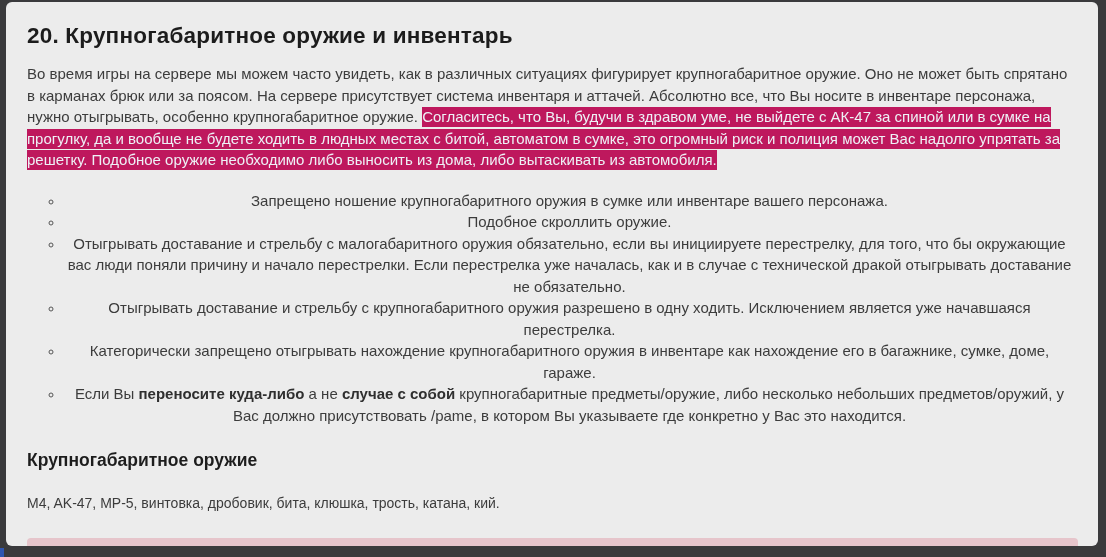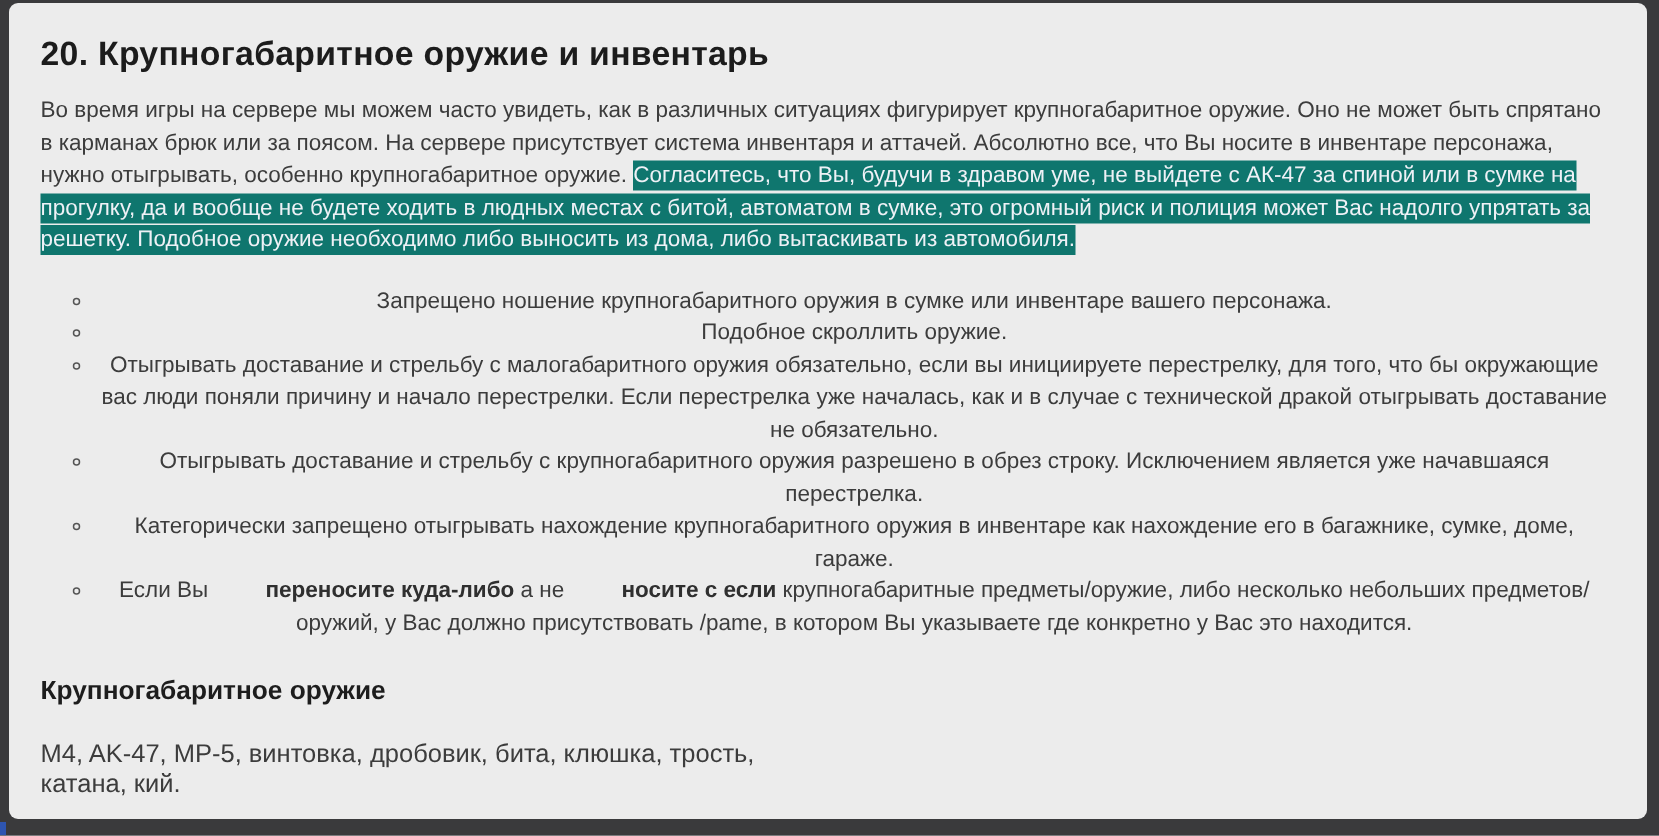--- a/index.html
+++ b/index.html
@@ -44,21 +44,21 @@
     color: #1c1c1c;
     letter-spacing: 0.2px;
   }
   p.intro {
     margin: 0 0 19px 0;
     font-size: 15px;
     line-height: 21.5px;
     max-width: 1062px;
   }
   .selection {
-    background: #0f766e;
+    background: #be185d;
     color: #eef1f6;
     padding: 1px 0 2px 0;
     box-decoration-break: clone;
     margin-top: 16px;
     -webkit-box-decoration-break: clone;
   }
   ul.rules {
     margin: 0 0 24px 0;
     padding: 0 0 0 37px;
     list-style: circle;
@@ -66,38 +66,38 @@
     line-height: 21.5px;
   }
   ul.rules li {
     margin: 0;
     padding-left: 3px;
     max-width: 1030px;
     color: #3c3c3c;
     text-align: center;
   }
   ul.rules li::marker { color: #555; font-size: 13px; }
-  b.inline-bold { font-weight: 700; color: #2f2f2f; margin-left: 34px; }
+  b.inline-bold { font-weight: 700; color: #2f2f2f; }
   .columns {
     display: flex;
     flex-direction: column;
     margin-top: 2px;
   }
   .col { box-sizing: border-box; }
   .col.left  { width: 533px; flex: 0 0 auto; }
   .col.right { flex: 1 1 auto; }
   .col h2 {
     margin: 0 0 22px 0;
     font-size: 17.5px;
     font-weight: 700;
     color: #1d1d1d;
   }
   .col .weapon-list {
     margin: 0;
-    font-size: 17px;
+    font-size: 14px;
     line-height: 20px;
     color: #3c3c3c;
   }
   .alert {
     margin-top: 25px;
     width: 1051px;
     box-sizing: border-box;
     background: #e6c5cb;
     border-radius: 4px;
     padding: 8px 14px 9px 14px;
@@ -113,23 +113,23 @@
   <div class="content">
 
     <h1 class="title">20. Крупногабаритное оружие и инвентарь</h1>
 
     <p class="intro"><span>Во время игры на сервере мы можем часто увидеть, как в различных ситуациях фигурирует крупногабаритное оружие. Оно не может быть спрятано в карманах брюк или за поясом. На сервере присутствует система инвентаря и аттачей. Абсолютно все, что Вы носите в инвентаре персонажа, нужно отыгрывать, особенно крупногабаритное оружие. </span><span class="selection">Согласитесь, что Вы, будучи в здравом уме, не выйдете с АК-47 за спиной или в сумке на прогулку, да и вообще не будете ходить в людных местах с битой, автоматом в сумке, это огромный риск и полиция может Вас надолго упрятать за решетку. Подобное оружие необходимо либо выносить из дома, либо вытаскивать из автомобиля.</span></p>
 
     <ul class="rules">
       <li>Запрещено ношение крупногабаритного оружия в сумке или инвентаре вашего персонажа.</li>
       <li>Подобное скроллить оружие.</li>
       <li>Отыгрывать доставание и стрельбу с малогабаритного оружия обязательно, если вы инициируете перестрелку, для того, что бы окружающие вас люди поняли причину и начало перестрелки. Если перестрелка уже началась, как и в случае с технической дракой отыгрывать доставание не обязательно.</li>
-      <li>Отыгрывать доставание и стрельбу с крупногабаритного оружия разрешено в обрез строку. Исключением является уже начавшаяся перестрелка.</li>
+      <li>Отыгрывать доставание и стрельбу с крупногабаритного оружия разрешено в одну ходить. Исключением является уже начавшаяся перестрелка.</li>
       <li>Категорически запрещено отыгрывать нахождение крупногабаритного оружия в инвентаре как нахождение его в багажнике, сумке, доме, гараже.</li>
-      <li><span>Если Вы </span><b class="inline-bold">переносите куда-либо</b><span> а не </span><b class="inline-bold">носите с если</b><span> крупногабаритные предметы/оружие, либо несколько небольших предметов/оружий, у Вас должно присутствовать /pame, в котором Вы указываете где конкретно у Вас это находится.</span></li>
+      <li><span>Если Вы </span><b class="inline-bold">переносите куда-либо</b><span> а не </span><b class="inline-bold">случае с собой</b><span> крупногабаритные предметы/оружие, либо несколько небольших предметов/оружий, у Вас должно присутствовать /pame, в котором Вы указываете где конкретно у Вас это находится.</span></li>
     </ul>
 
     <div class="columns">
       <div class="col left">
         <h2>Крупногабаритное оружие</h2>
         <div class="weapon-list">M4, AK-47, MP-5, винтовка, дробовик, бита, клюшка, трость, катана, кий.</div>
       </div>
     </div>
 
     <div class="alert">

